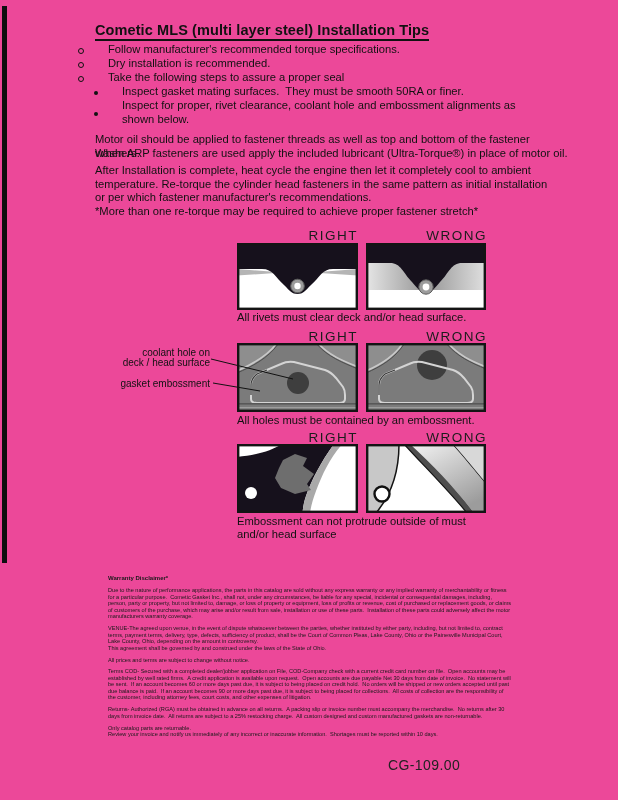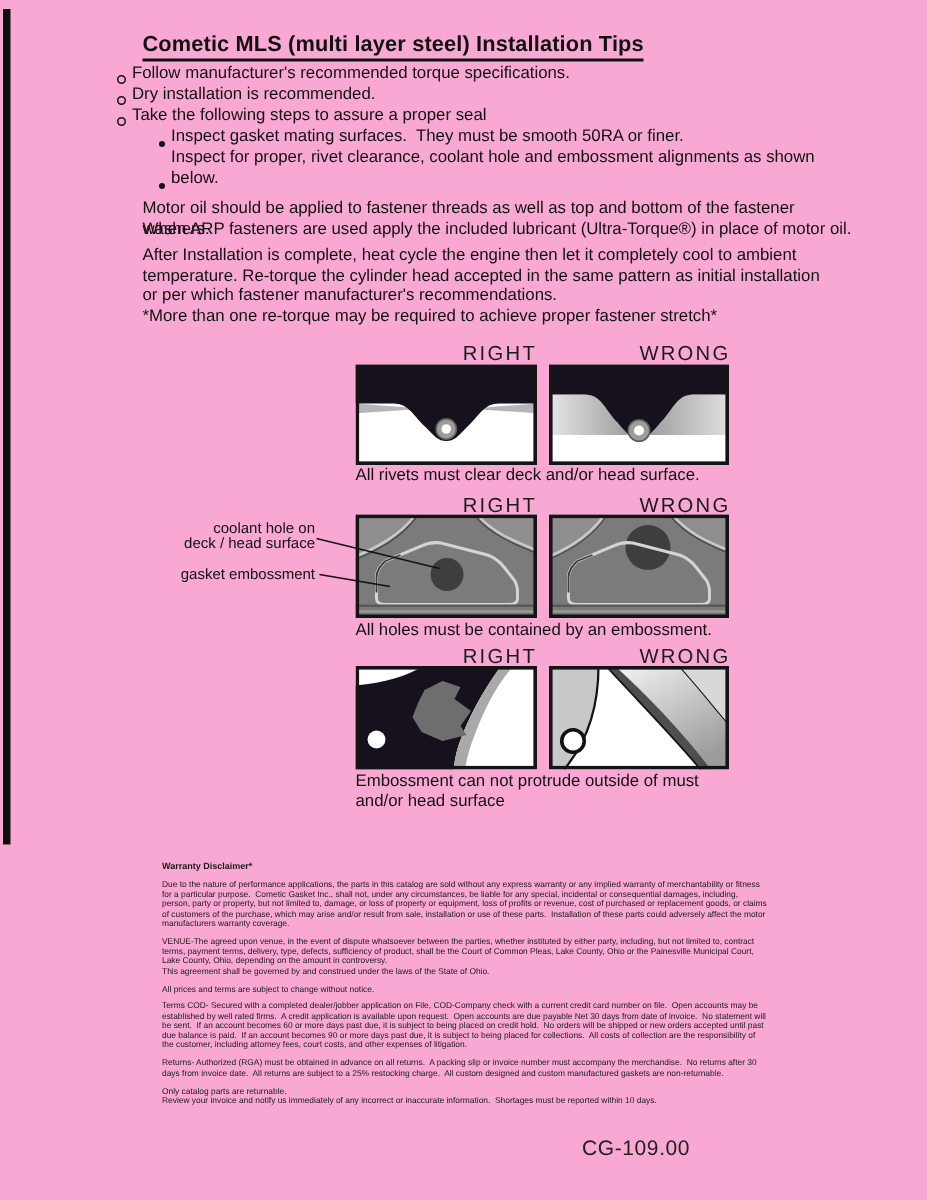--- a/index.html
+++ b/index.html
@@ -1,35 +1,35 @@
 <!DOCTYPE html>
 <html><head>
 <meta charset="utf-8">
 <style>
   html,body{margin:0;padding:0;background:#fff;}
-  #page{position:relative;width:618px;height:800px;background:#f9a8d4;overflow:hidden;
+  #page{position:relative;width:618px;height:800px;background:#ec4899;overflow:hidden;
         font-family:"Liberation Sans",sans-serif;color:#111;}
   .abs{position:absolute;}
   .pre{white-space:pre-wrap;}
 
   
   #edge-rule{left:2px;top:6px;width:5px;height:557px;background:#0e0e10;}
 
   
   #title{left:95px;top:22px;font-size:14.5px;font-weight:bold;
          border-bottom:2px solid #111;padding-bottom:1px;letter-spacing:.1px;}
 
   
   #bullets{left:78px;top:42px;font-size:11.2px;line-height:14px;width:470px;}
-  .brow{display:flex;align-items:flex-end;}
+  .brow{display:flex;align-items:center;gap:20px;}
   .odot{width:4px;height:4px;border:1px solid #111;border-radius:50%;
         display:inline-block;margin:4px 4px 0 0;flex:0 0 auto;}
   .fdot{width:4px;height:4px;background:#111;border-radius:50%;
         display:inline-block;margin:4px 4px 0 0;flex:0 0 auto;}
-  .indent{margin-left:28px;}
+  .indent{margin-left:16px;}
 
   
   #diesel-heading{left:95px;top:116px;font-size:13px;font-weight:bold;}
   .bodyline{left:95px;font-size:11.2px;line-height:13.5px;width:480px;}
 
   
   .dlabel{width:121px;text-align:right;font-size:13.5px;letter-spacing:1.5px;color:#1c1c1c;}
   .caption{left:237px;font-size:11.2px;line-height:12.5px;color:#111;}
   .sidelabel{width:106px;text-align:right;font-size:10px;color:#111;left:104px;}
 
@@ -72,21 +72,21 @@
       <span class="fdot"></span>
       <span class="pre">Inspect for proper, rivet clearance, coolant hole and embossment alignments as shown below.</span>
     </div>
   </div>
 
 
   <div class="abs bodyline" style="top:133px">Motor oil should be applied to fastener threads as well as top and bottom of the fastener washers.</div>
   <div class="abs bodyline" style="top:146.5px">When ARP fasteners are used apply the included lubricant (Ultra-Torque®) in place of motor oil.</div>
 
   <div class="abs bodyline" style="top:164px">After Installation is complete, heat cycle the engine then let it completely cool to ambient</div>
-  <div class="abs bodyline" style="top:177.5px">temperature. Re-torque the cylinder head accepted in the same pattern as initial installation</div>
+  <div class="abs bodyline" style="top:177.5px">temperature. Re-torque the cylinder head fasteners in the same pattern as initial installation</div>
   <div class="abs bodyline" style="top:191px">or per which fastener manufacturer's recommendations.</div>
 
   <div class="abs bodyline" style="top:205px">*More than one re-torque may be required to achieve proper fastener stretch*</div>
 
   <div class="abs dlabel" style="left:237px;top:228px">RIGHT</div>
   <div class="abs dlabel" style="left:366px;top:228px">WRONG</div>
 
   <svg class="abs" style="left:237px;top:243px" width="121" height="67" viewBox="0 0 121 67">
     <rect x="0" y="0" width="121" height="67" fill="#ffffff"></rect>
     <polygon points="0,26 46,29.5 0,32.5" fill="#b5b5b5"></polygon>

